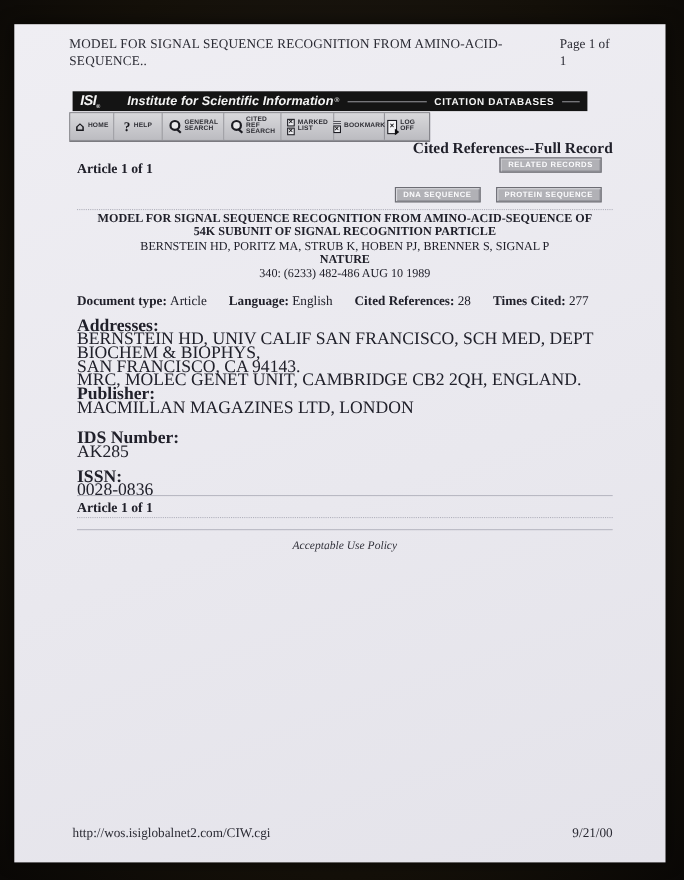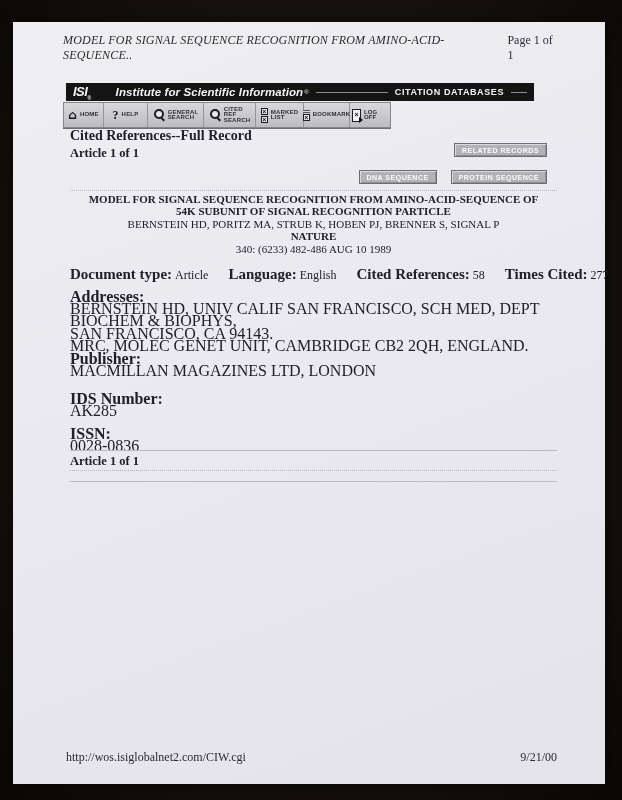--- a/index.html
+++ b/index.html
@@ -9,21 +9,21 @@
         background:radial-gradient(ellipse at 50% 45%, #221d19 0%, #141009 70%, #0a0806 100%);}
   .page{position:absolute;left:13px;top:22px;width:592px;height:762px;
         background:linear-gradient(160deg,#efeef3 0%,#e9e8ee 55%,#e4e3ea 100%);
         box-shadow:0 0 14px rgba(0,0,0,.65);color:#20202a;}
   .content{position:absolute;left:57px;top:0;width:487px;height:100%;}
   .sec{position:absolute;left:0;width:100%;}
 
   
   .print-hf{position:absolute;left:50px;right:44px;display:flex;justify-content:space-between;
             font-size:12px;color:#2a2a33;}
-  .print-hf .t{letter-spacing:.2px;font-style:italic;}
+  .print-hf .t{letter-spacing:.2px;}
 
   
   .banner{position:absolute;left:53px;top:61px;width:468px;height:18px;background:#141414;
           color:#f4f4f4;display:flex;align-items:center;padding:0 7px;box-sizing:border-box;
           font-family:"Liberation Sans",sans-serif;}
   .isi-logo{font-style:italic;font-weight:bold;font-size:13px;letter-spacing:-.5px;}
   .isi-logo .reg{font-size:5px;vertical-align:sub;font-style:normal;}
   .org{font-style:italic;font-weight:bold;font-size:11.5px;margin-left:5px;letter-spacing:.1px;white-space:nowrap;padding-left:20px;}
   .org-reg{font-size:6px;vertical-align:super;margin-left:1px;}
   .bdash{height:1px;background:#8d8d92;}
@@ -53,34 +53,34 @@
   .cbx-stack{display:flex;flex-direction:column;gap:1px;}
   .bars{width:7px;height:3px;background:repeating-linear-gradient(#55555c 0 1px,#d9d9dd 1px 2px);}
   .bm{display:flex;flex-direction:column;align-items:center;gap:1px;}
   .door{width:8px;height:11px;border:1px solid #1c1c22;background:#f3f3f5;position:relative;}
   .door::before{content:"×";display:block;text-align:center;color:#101014;
                 font:bold 7px/10px "Liberation Sans",sans-serif;}
   .door::after{content:"";position:absolute;right:-3px;bottom:-2px;
                border-left:4px solid #0d0d10;border-top:3px solid transparent;border-bottom:3px solid transparent;}
 
   
-  .heading{top:106px;text-align:left;font-weight:bold;font-size:14px;}
+  .heading{top:106px;text-align:right;font-weight:bold;font-size:14px;}
   .art-row{top:124px;font-weight:bold;font-size:12.5px;}
   .gbtn{font:bold 7px/7px "Liberation Sans",sans-serif;letter-spacing:.5px;color:#fbfbfd;
         background:#b1b1b6;border:1px solid #6d6d74;padding:3px 7px 2px;cursor:pointer;
         box-shadow:inset 1px 1px 0 #d9d9de, inset -1px -1px 0 #8f8f96;white-space:nowrap;}
   .related-btn{position:absolute;top:121px;right:10px;}
   .seq-row{top:148px;display:flex;justify-content:flex-end;gap:14px;padding-right:10px;box-sizing:border-box;}
   .rule{border:0;border-top:1px solid #b9b9c3;margin:0;}
   .rule.dotted{border-top:1px dotted #b2b2bd;}
   .title-block{top:171px;text-align:center;font-size:11px;line-height:12.4px;}
   .title-block .b{font-weight:bold;}
   .meta-row{top:244px;font-size:12px;white-space:nowrap;}
   .meta-item{margin-right:17px;}
-  .meta-item b{font-size:15px;}
+  .meta-item b{font-size:12px;}
   .meta-item .v{margin-left:3px;}
   .fblock{font-size:16px;line-height:12.2px;}
   .fblock .lbl{font-weight:bold;}
   .addresses{top:269px;}
   .publisher{top:331px;}
   .ids{top:371px;}
   .issn{top:406px;}
   .rule-a{top:428px;} .art-bottom{top:432px;font-weight:bold;font-size:12.5px;}
   .rule-b{top:448px;} .rule-c{top:459px;}
   .acceptable{top:469px;text-align:center;font-style:italic;font-size:10.5px;color:#33333c;}
@@ -165,21 +165,21 @@
         <div class="b">MODEL FOR SIGNAL SEQUENCE RECOGNITION FROM AMINO-ACID-SEQUENCE OF</div>
         <div class="b">54K SUBUNIT OF SIGNAL RECOGNITION PARTICLE</div>
         <div>BERNSTEIN HD, PORITZ MA, STRUB K, HOBEN PJ, BRENNER S, SIGNAL P</div>
         <div class="b">NATURE</div>
         <div>340: (6233) 482-486 AUG 10 1989</div>
       </div>
 
       <div class="sec meta-row">
         <span class="meta-item"><b>Document type:</b><span class="v">Article</span></span>
         <span class="meta-item"><b>Language:</b><span class="v">English</span></span>
-        <span class="meta-item"><b>Cited References:</b><span class="v">58</span></span>
+        <span class="meta-item"><b>Cited References:</b><span class="v">28</span></span>
         <span class="meta-item"><b>Times Cited:</b><span class="v">277</span></span>
       </div>
 
       <div class="sec fblock addresses">
         <div class="lbl">Addresses:</div>
         <div>BERNSTEIN HD, UNIV CALIF SAN FRANCISCO, SCH MED, DEPT BIOCHEM &amp; BIOPHYS,</div>
         <div>SAN FRANCISCO, CA 94143.</div>
         <div>MRC, MOLEC GENET UNIT, CAMBRIDGE CB2 2QH, ENGLAND.</div>
       </div>
 
@@ -196,20 +196,21 @@
       <div class="sec fblock issn">
         <div class="lbl">ISSN:</div>
         <div>0028-0836</div>
       </div>
 
       <hr class="sec rule rule-a">
       <div class="sec art-bottom">Article 1 of 1</div>
       <hr class="sec rule dotted rule-b">
       <hr class="sec rule rule-c">
 
+      <div class="sec acceptable">Acceptable Use Policy</div>
     </div>
 
     <div class="print-hf" style="top:728px;left:53px;right:48px;">
       <span>http://wos.isiglobalnet2.com/CIW.cgi</span>
       <span>9/21/00</span>
     </div>
 
   </div>
 </div>
 

